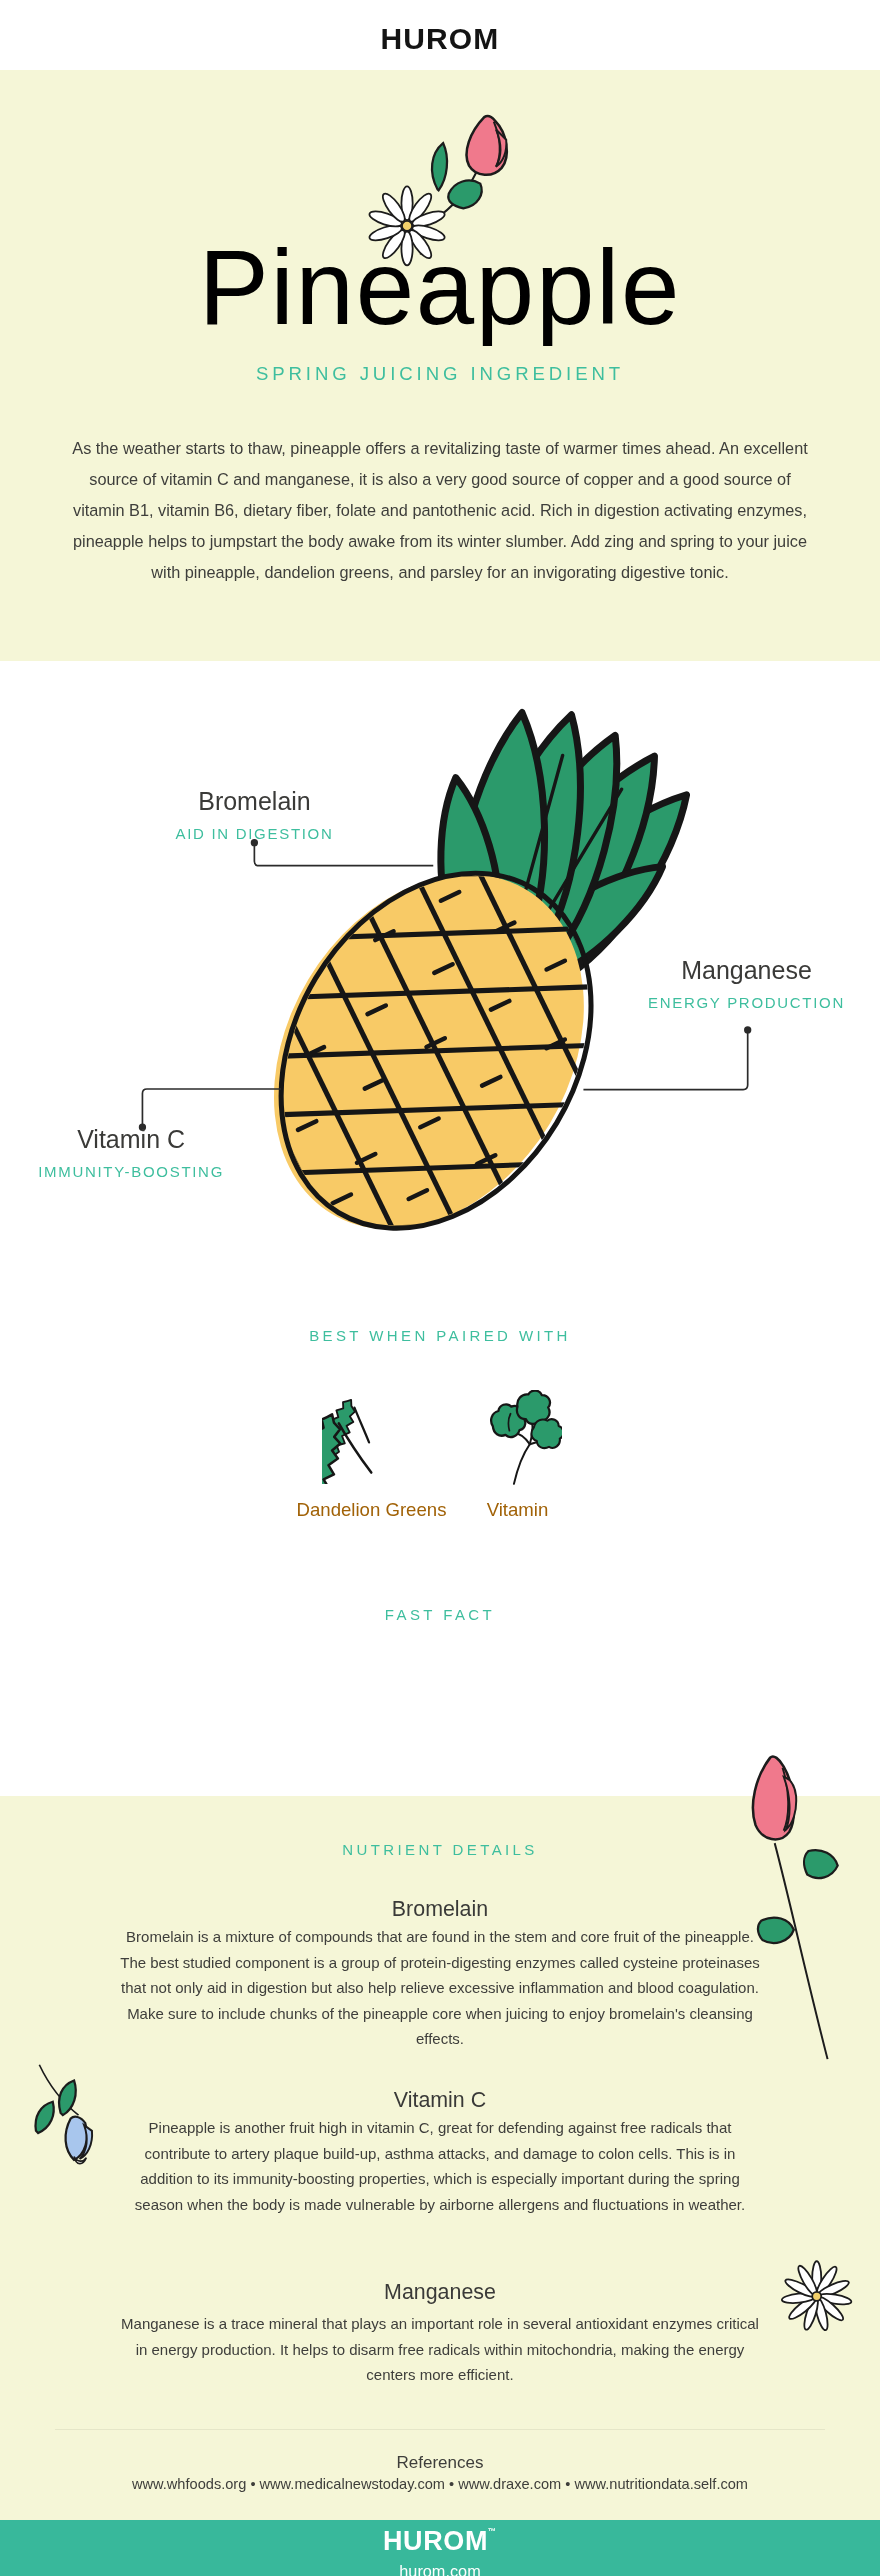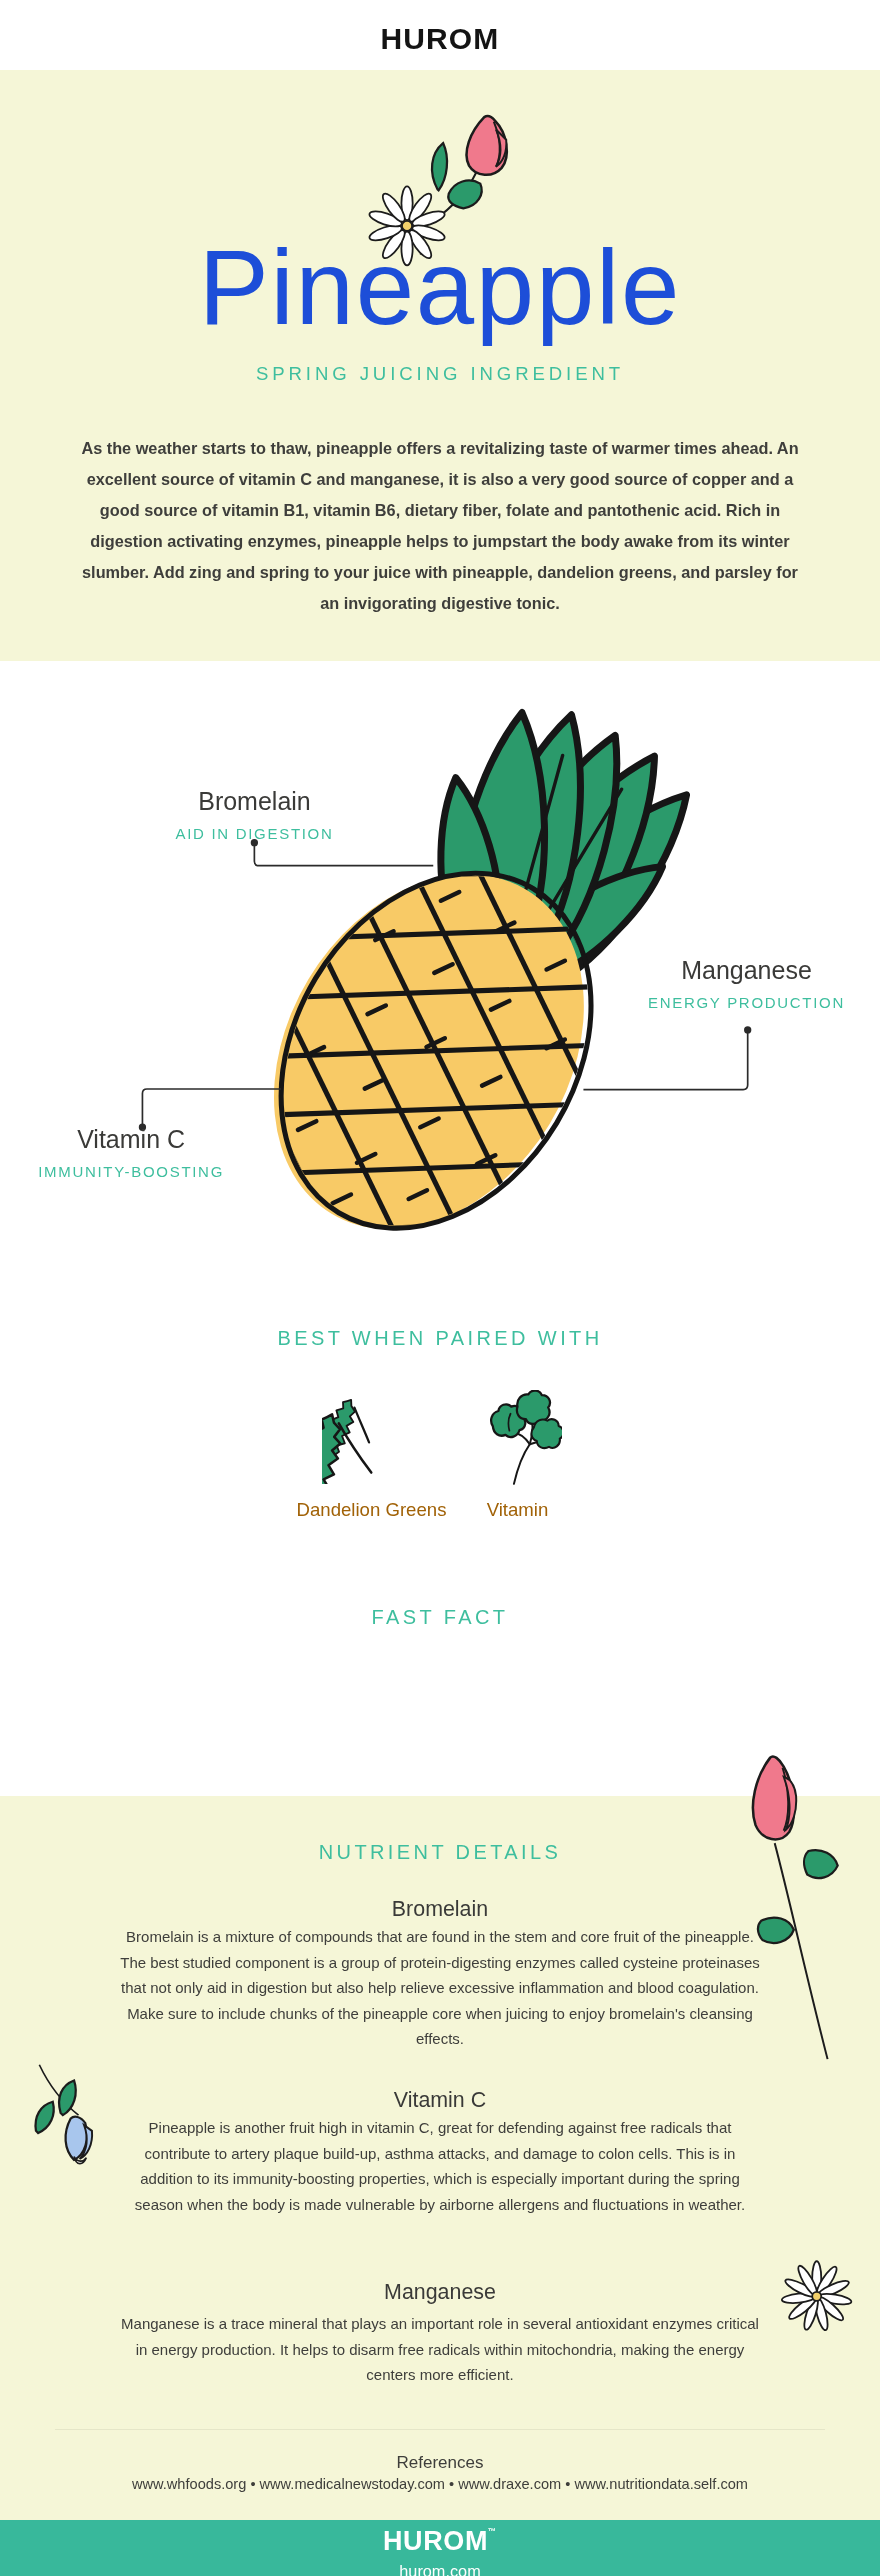--- a/index.html
+++ b/index.html
@@ -12,30 +12,30 @@
   body{font-family:"Liberation Sans","DejaVu Sans",sans-serif;color:var(--text-dark)}
   #page{position:relative;width:880px;height:2576px;margin:15px auto;background:#fff;overflow:hidden}
   .band{position:absolute;left:0;width:100%}
   .band-yellow1{top:55px;height:591px;background:var(--band-yellow)}
   .band-yellow2{top:1781px;height:725px;background:var(--band-yellow)}
   .band-footer{top:2505px;height:71px;background:var(--footer-teal)}
   .abs{position:absolute}
   .centered{left:0;width:100%;text-align:center}
   .accent{color:var(--accent-teal)}
   .top-logo{top:6.8px;font-size:30px;font-weight:800;letter-spacing:1.1px;color:var(--logo-black);transform:scaleY(.96)}
-  .title{top:220px;font-size:105px;font-weight:100;letter-spacing:1.7px;line-height:1;color:#1d4ed8}
+  .title{top:220px;font-size:105px;font-weight:100;letter-spacing:1.7px;line-height:1;color:#000000}
   .subtitle{top:348px;font-size:18.6px;font-weight:400;letter-spacing:3.9px}
-  .intro{top:418px;left:50%;transform:translateX(-50%);width:737px;font-size:16.3px;font-weight:700;line-height:31px;text-align:center}
+  .intro{top:418px;left:50%;transform:translateX(-50%);width:737px;font-size:16.3px;font-weight:400;line-height:31px;text-align:center}
   .nlabel{width:225px;text-align:center}
   .nname{font-size:25px;font-weight:300;color:#3A3A38}
   .nbenefit{font-size:15px;letter-spacing:1.7px;margin-top:9px}
   .lbl-bromelain{left:142px;top:772px}
   .lbl-manganese{left:634px;top:941px}
   .lbl-vitaminc{left:18.6px;top:1110px}
-  .sec-header{font-size:20px;letter-spacing:3.4px;font-weight:400}
+  .sec-header{font-size:15px;letter-spacing:3.4px;font-weight:400}
   .paired-header{top:1312px}
   .pair-label{top:1484px;width:225px;text-align:center;font-size:18.6px;font-weight:300;color:#a16207}
   .pair-label-1{left:259px}
   .pair-label-2{left:405px}
   .fastfact-header{top:1591px}
   .fastfact-text{top:1624px;left:50%;transform:translateX(-50%);width:569px;font-size:23px;font-weight:300;line-height:34px;text-align:center;color:#3A3A38}
   .nd-header{top:1826px}
   .nd-title{font-size:21.4px;font-weight:300;color:#3A3A38}
   .nd-body{left:50%;transform:translateX(-50%);width:645px;font-size:15px;font-weight:300;line-height:25.5px;text-align:center}
   .t0{top:1882px}.b0{top:1909px}

